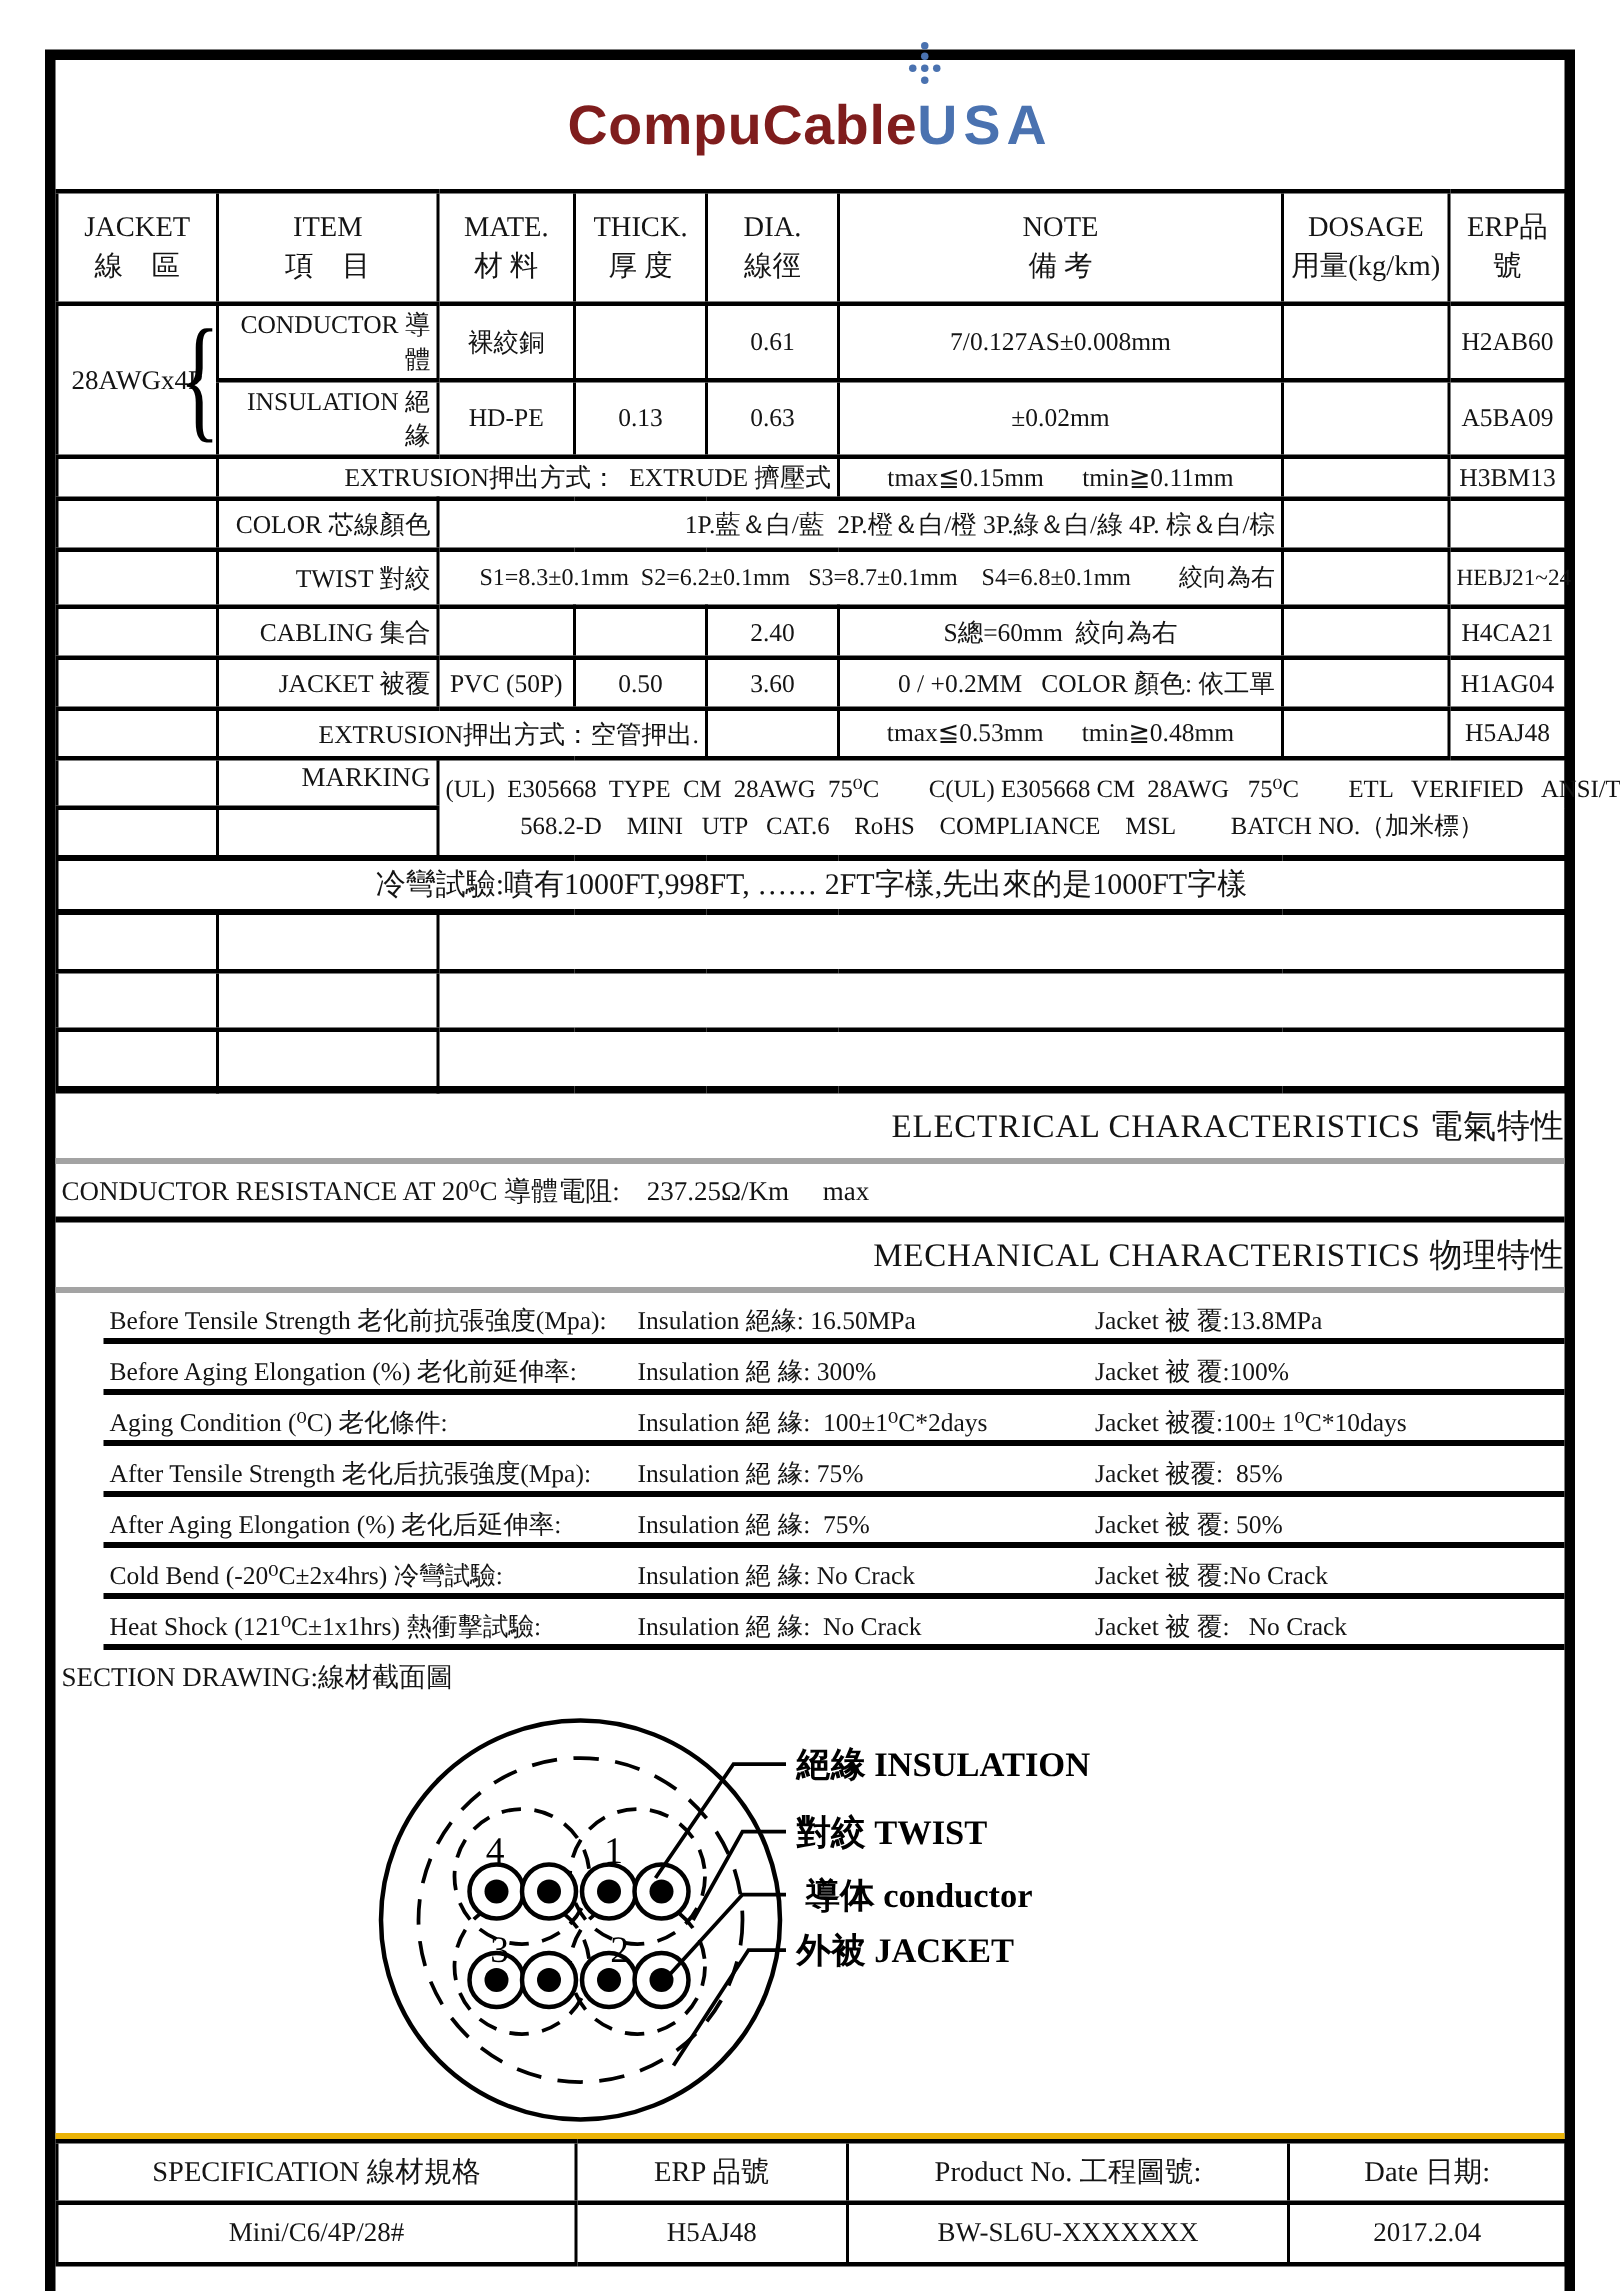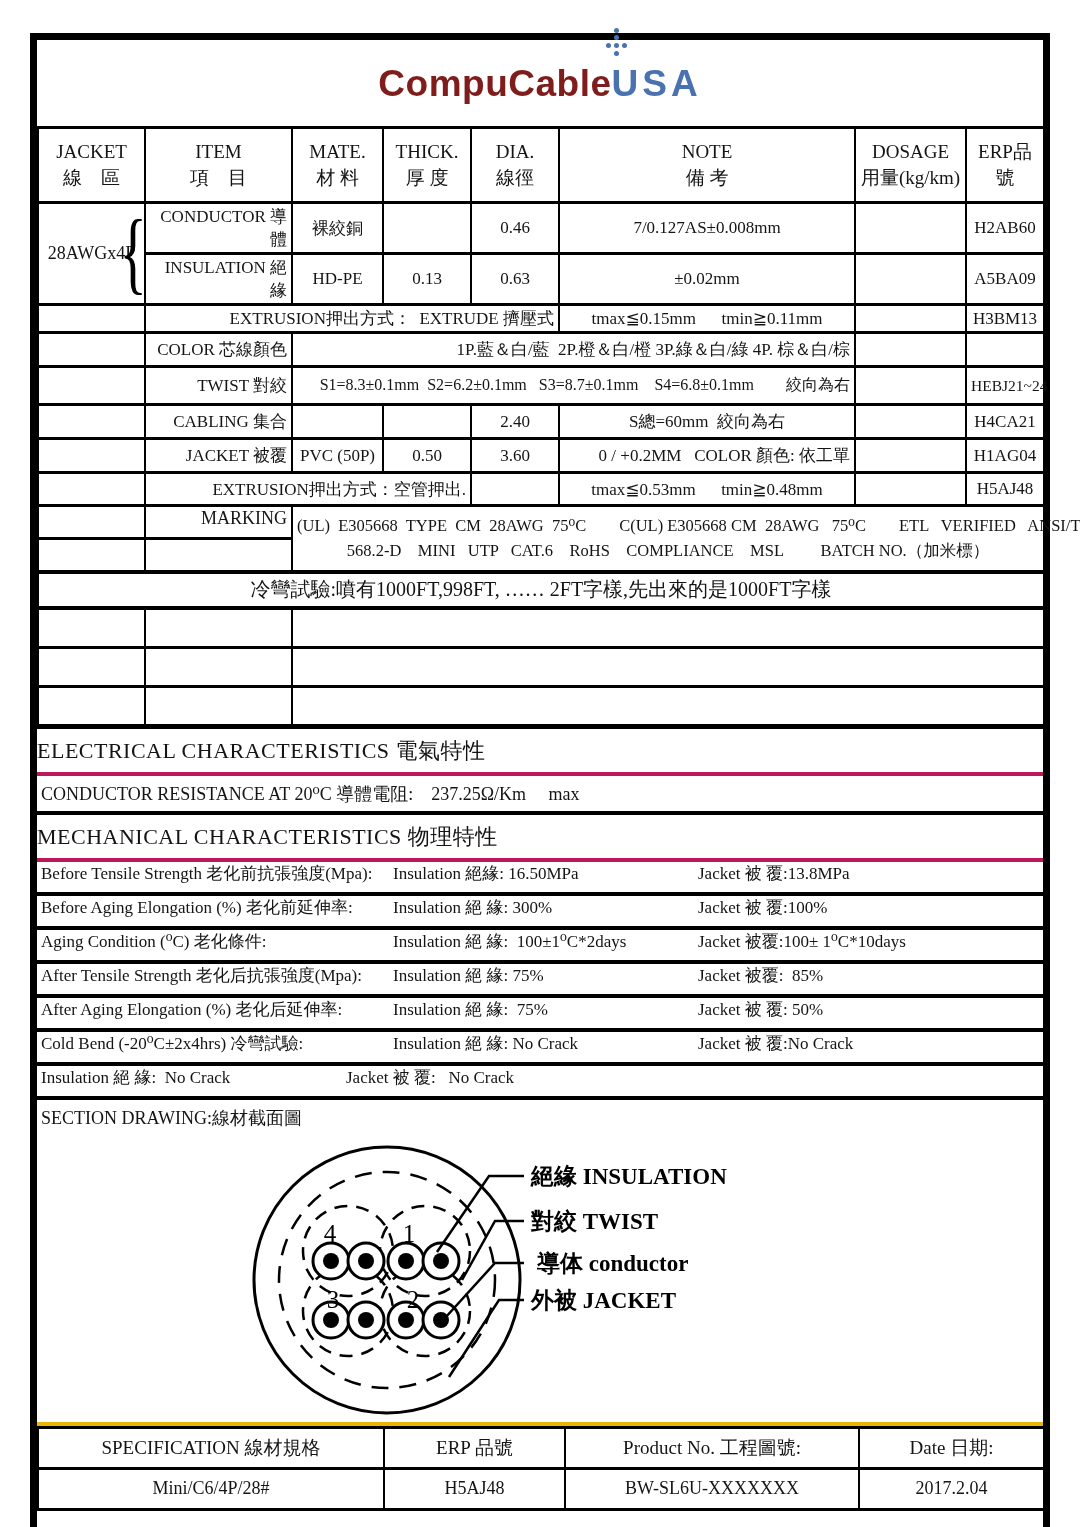--- a/index.html
+++ b/index.html
@@ -53,35 +53,35 @@
     position:absolute;right:-11px;top:50%;
     transform:translateY(-52%) scaleX(.62);
     font-size:92px;font-weight:400;color:#000;
     font-family:"Liberation Serif","DejaVu Serif",serif;
   }
   td.mark-cell{font-size:16.5px;line-height:1.55;}
   tr.meter td{height:30px;font-size:20px;border-top-width:4px;border-bottom-width:4px;}
   tr.blank td{height:34px;}
   
   .band{
-    border-bottom:4px solid #be185d;
-    text-align:left;font-size:22px;
+    border-bottom:4px solid #a3a3a3;
+    text-align:right;font-size:22px;
     padding:7px 0 6px 0;letter-spacing:.5px;
   }
   .res-line{
     border-bottom:4px solid #000;
     font-size:18px;padding:6px 2px 5px 4px;
     white-space:pre;text-align:left;
   }
   
   .mrow{
-    display:flex;align-items:flex-start;
+    display:flex;align-items:flex-end;
     border-bottom:4px solid #000;
     height:30px;padding:0 0 0 4px;
-    font-size:17px;white-space:pre;
+    font-size:17px;white-space:pre;margin-left:32px;
   }
   .mrow .ml{width:352px;flex:none;}
   .mrow .mi{width:305px;flex:none;}
   .mrow .mj{flex:1;}
   
   .drawing-sec{border-bottom:4px solid #eab308;height:322px;position:relative;}
   .ds-title{font-size:18px;padding:6px 0 0 4px;}
   .drawing-sec svg{position:absolute;left:0;top:30px;}
   .dw-label{font-size:23px;font-weight:700;font-family:"Liberation Serif","DejaVu Serif",serif;}
   .dw-num{font-size:25px;font-family:"Liberation Serif","DejaVu Serif",serif;}
@@ -147,21 +147,21 @@
           </th>
       <th>
             <div>ERP品號</div>
           </th>
     </tr>
     <tr style="height:42px">
       <td rowspan="2" class="seccell">28AWGx4P</td>
       <td class="item">CONDUCTOR 導體</td>
       <td>裸絞銅</td>
       <td></td>
-      <td>0.46</td>
+      <td>0.61</td>
       <td>7/0.127AS±0.008mm</td>
       <td></td>
       <td>H2AB60</td>
     </tr>
     <tr style="height:37px">
       <td class="item">INSULATION 絕緣</td>
       <td>HD-PE</td>
       <td>0.13</td>
       <td>0.63</td>
       <td>±0.02mm</td>
@@ -267,21 +267,21 @@
     <div class="mrow">
       <span class="ml">After Tensile Strength 老化后抗張強度(Mpa):</span><span class="mi">Insulation 絕 緣: 75%</span><span class="mj">Jacket 被覆:  85%</span>
     </div>
     <div class="mrow">
       <span class="ml">After Aging Elongation (%) 老化后延伸率:</span><span class="mi">Insulation 絕 緣:  75%</span><span class="mj">Jacket 被 覆: 50%</span>
     </div>
     <div class="mrow">
       <span class="ml">Cold Bend (-20⁰C±2x4hrs) 冷彎試驗:</span><span class="mi">Insulation 絕 緣: No Crack</span><span class="mj">Jacket 被 覆:No Crack</span>
     </div>
     <div class="mrow">
-      <span class="mi">Insulation 絕 緣:  No Crack</span><span class="mj">Jacket 被 覆:   No Crack</span>
+      <span class="ml">Heat Shock (121⁰C±1x1hrs) 熱衝擊試驗:</span><span class="mi">Insulation 絕 緣:  No Crack</span><span class="mj">Jacket 被 覆:   No Crack</span>
     </div>
   </div>
 
   <div class="drawing-sec">
     <div class="ds-title">SECTION DRAWING:線材截面圖</div>
     <svg width="1006" height="290" viewBox="0 0 1006 290">
 
       <circle cx="350" cy="150" r="133" fill="none" stroke="#000" stroke-width="3"></circle>
 
       <circle cx="350" cy="150" r="108" fill="none" stroke="#000" stroke-width="2.5" stroke-dasharray="17 11"></circle>

